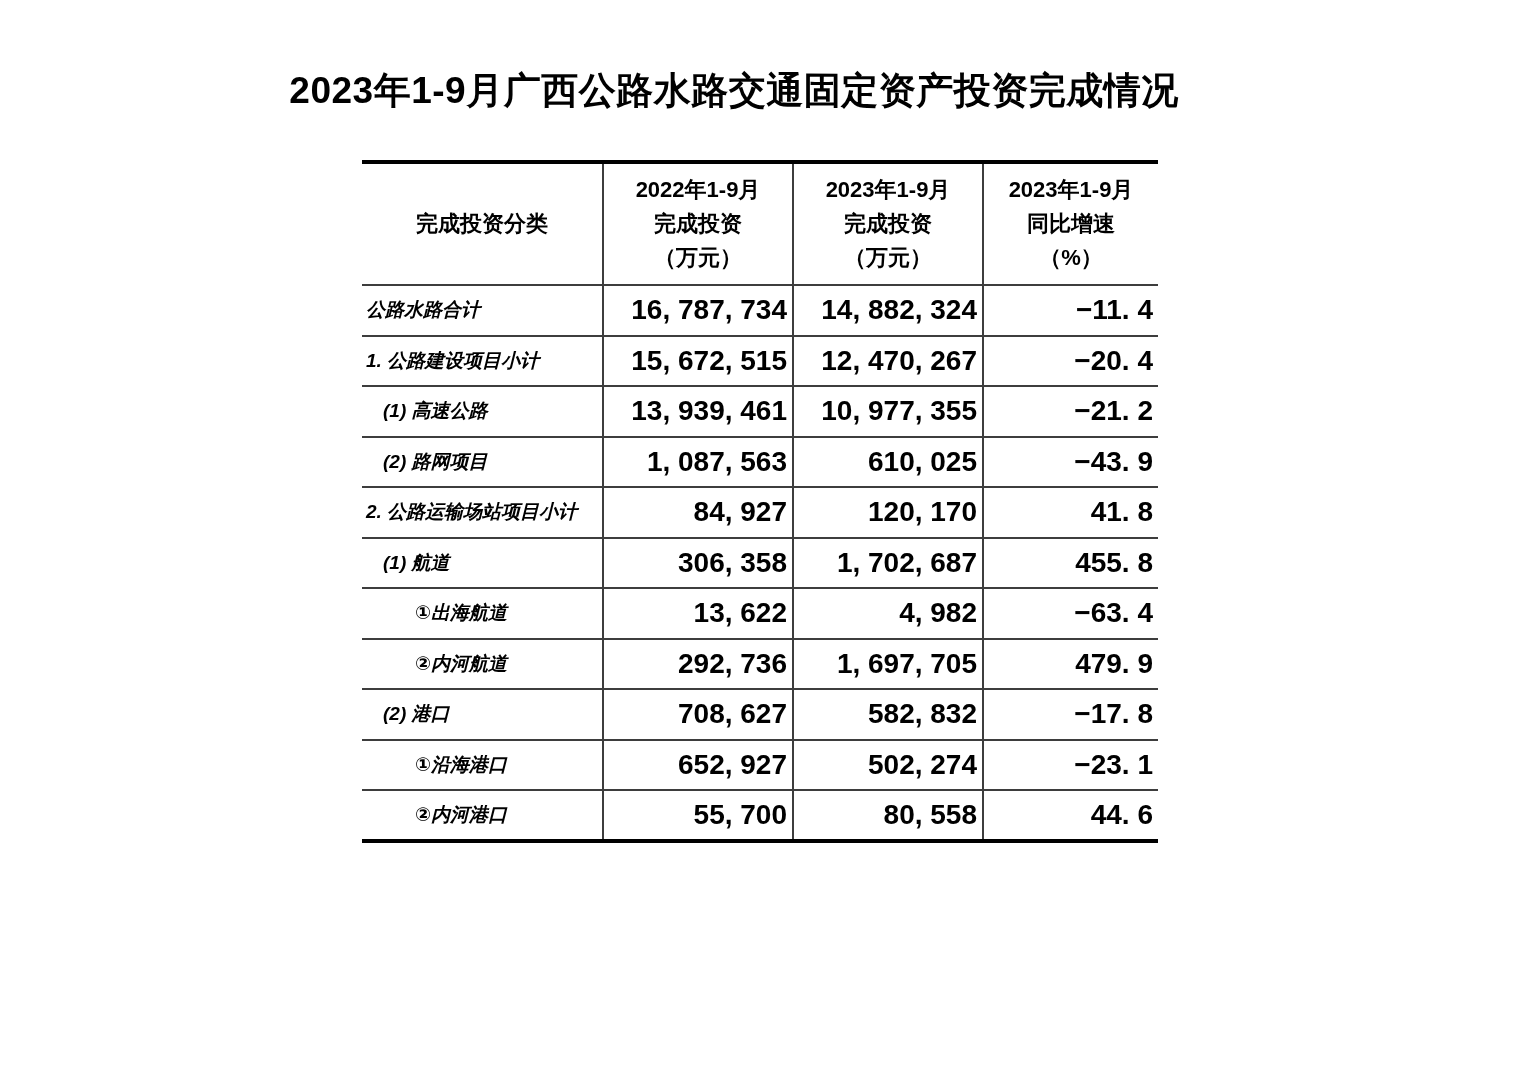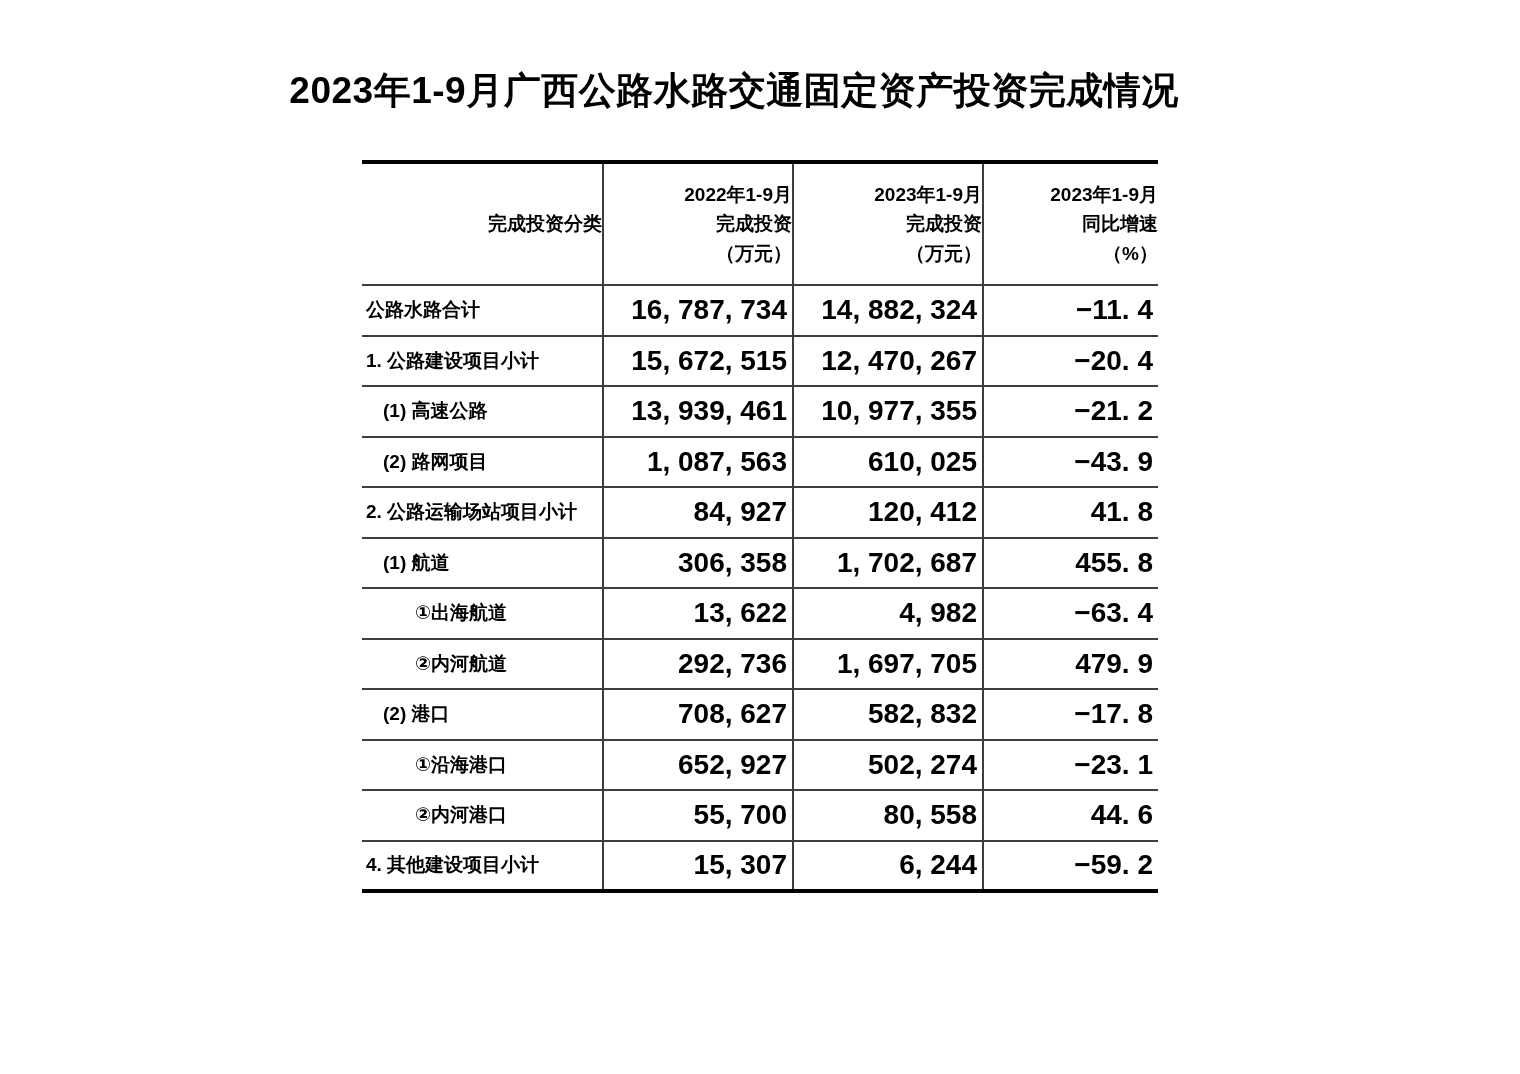--- a/index.html
+++ b/index.html
@@ -37,37 +37,37 @@
   table.invest td {
     border-bottom: 2px solid #3d3d3d;
   }
   table.invest th:not(:last-child),
   table.invest td:not(:last-child) {
     border-right: 2px solid #3d3d3d;
   }
   table.invest thead th {
     height: 123px;
     vertical-align: middle;
-    text-align: right;
-    font-size: 19px;
+    text-align: center;
+    font-size: 22px;
     font-weight: 700;
     line-height: 1.55;
     white-space: pre-line;
   }
   table.invest tbody td {
     height: 50.5px;
     vertical-align: middle;
     font-weight: 700;
   }
   td.cell-label { font-size: 19px; text-align: left; }
   td.cell-num   { font-size: 28px; text-align: right; padding-right: 5px; }
   td.indent-0 .label-text { padding-left: 4px; }
   td.indent-1 .label-text { padding-left: 21px; }
   td.indent-2 .label-text { padding-left: 53px; }
-  .label-text { display: inline-block; }
+  .label-text { display: inline-block; font-style: italic; }
 </style>
 </head>
 <body>
 
 <div class="page">
   <h1 class="title">2023年1-9月广西公路水路交通固定资产投资完成情况</h1>
 
   <table class="invest">
     <colgroup>
       <col style="width:241px">
@@ -110,21 +110,21 @@
   </tr>
         <tr>
     <td class="cell-label indent-1"><span class="label-text">(2) 路网项目</span></td>
     <td class="cell-num">1, 087, 563</td>
     <td class="cell-num">610, 025</td>
     <td class="cell-num">−43. 9</td>
   </tr>
         <tr>
     <td class="cell-label indent-0"><span class="label-text">2. 公路运输场站项目小计</span></td>
     <td class="cell-num">84, 927</td>
-    <td class="cell-num">120, 412</td>
+    <td class="cell-num">120, 170</td>
     <td class="cell-num">41. 8</td>
   </tr>
         <tr>
     <td class="cell-label indent-1"><span class="label-text">(1) 航道</span></td>
     <td class="cell-num">306, 358</td>
     <td class="cell-num">1, 702, 687</td>
     <td class="cell-num">455. 8</td>
   </tr>
         <tr>
     <td class="cell-label indent-2"><span class="label-text">①出海航道</span></td>
@@ -149,21 +149,15 @@
     <td class="cell-num">652, 927</td>
     <td class="cell-num">502, 274</td>
     <td class="cell-num">−23. 1</td>
   </tr>
         <tr>
     <td class="cell-label indent-2"><span class="label-text">②内河港口</span></td>
     <td class="cell-num">55, 700</td>
     <td class="cell-num">80, 558</td>
     <td class="cell-num">44. 6</td>
   </tr>
-        <tr>
-    <td class="cell-label indent-0"><span class="label-text">4. 其他建设项目小计</span></td>
-    <td class="cell-num">15, 307</td>
-    <td class="cell-num">6, 244</td>
-    <td class="cell-num">−59. 2</td>
-  </tr>
       </tbody>
   </table>
 </div>
 
 </body></html>

